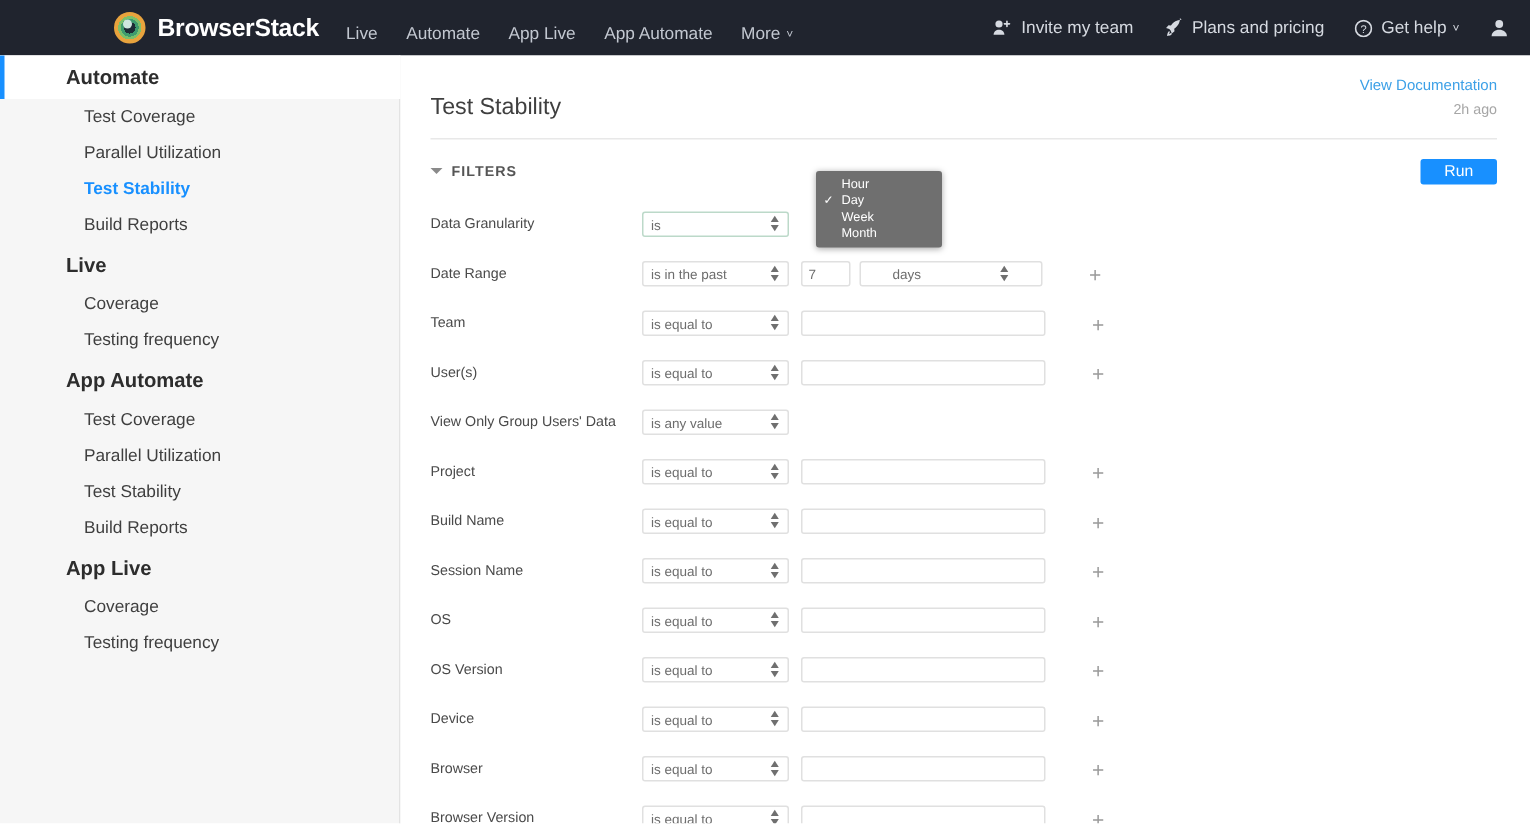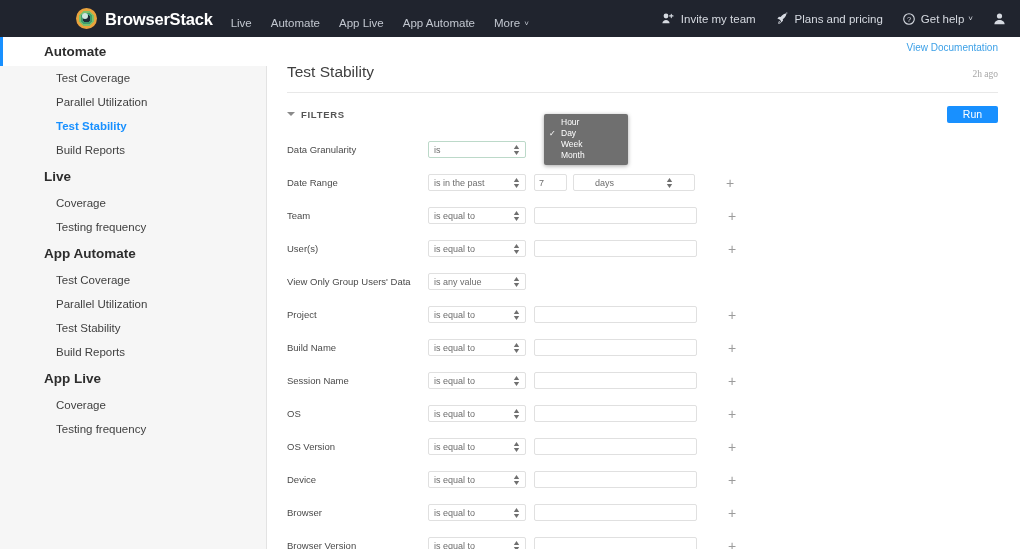--- a/index.html
+++ b/index.html
@@ -136,41 +136,42 @@
   .main {
     flex: 1 1 auto;
     height: 512px;
     background: #ffffff;
     position: relative;
     padding: 0 22px 0 20px;
     overflow: hidden;
   }
   .doc-link-row {
     text-align: right;
+    padding-top: 10px;
     height: 24px;
   }
   .doc-link {
     color: #3ca0e7;
     font-size: 10px;
     text-decoration: none;
     cursor: pointer;
   }
   .page-head {
     display: flex;
     align-items: baseline;
     justify-content: space-between;
     border-bottom: 1px solid #e8e8e8;
     padding-bottom: 11px;
     margin-top: 2px;
   }
   .page-title {
     font-size: 15.5px;
     color: #3f3f3f;
   }
-  .page-time { font-size: 9.5px; color: #a6a6a6; font-family: Liberation Serif, serif; }
+  .page-time { font-size: 9.5px; color: #a6a6a6; }
 
   .filters-bar {
     display: flex;
     align-items: center;
     justify-content: space-between;
     margin-top: 10px;
     height: 22px;
     gap: 24px;
   }
   .filters-label {

